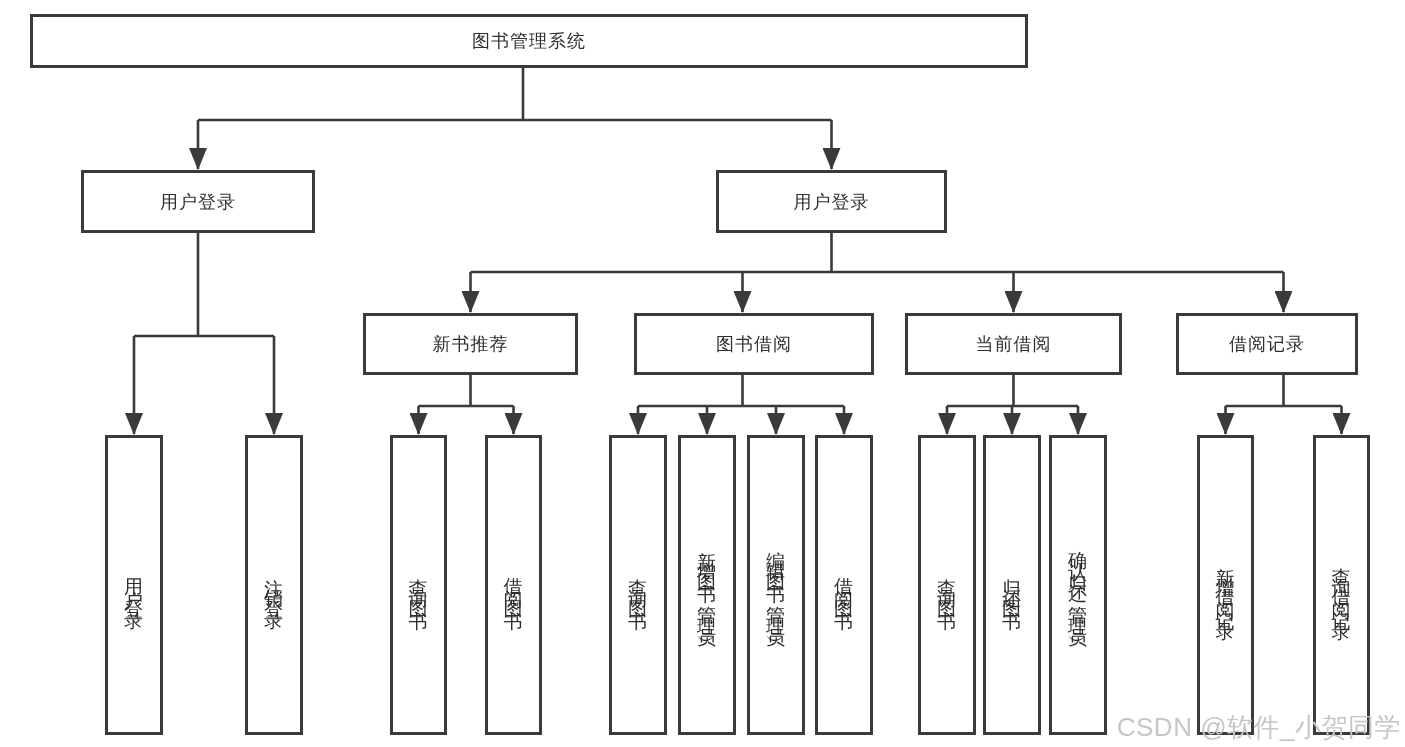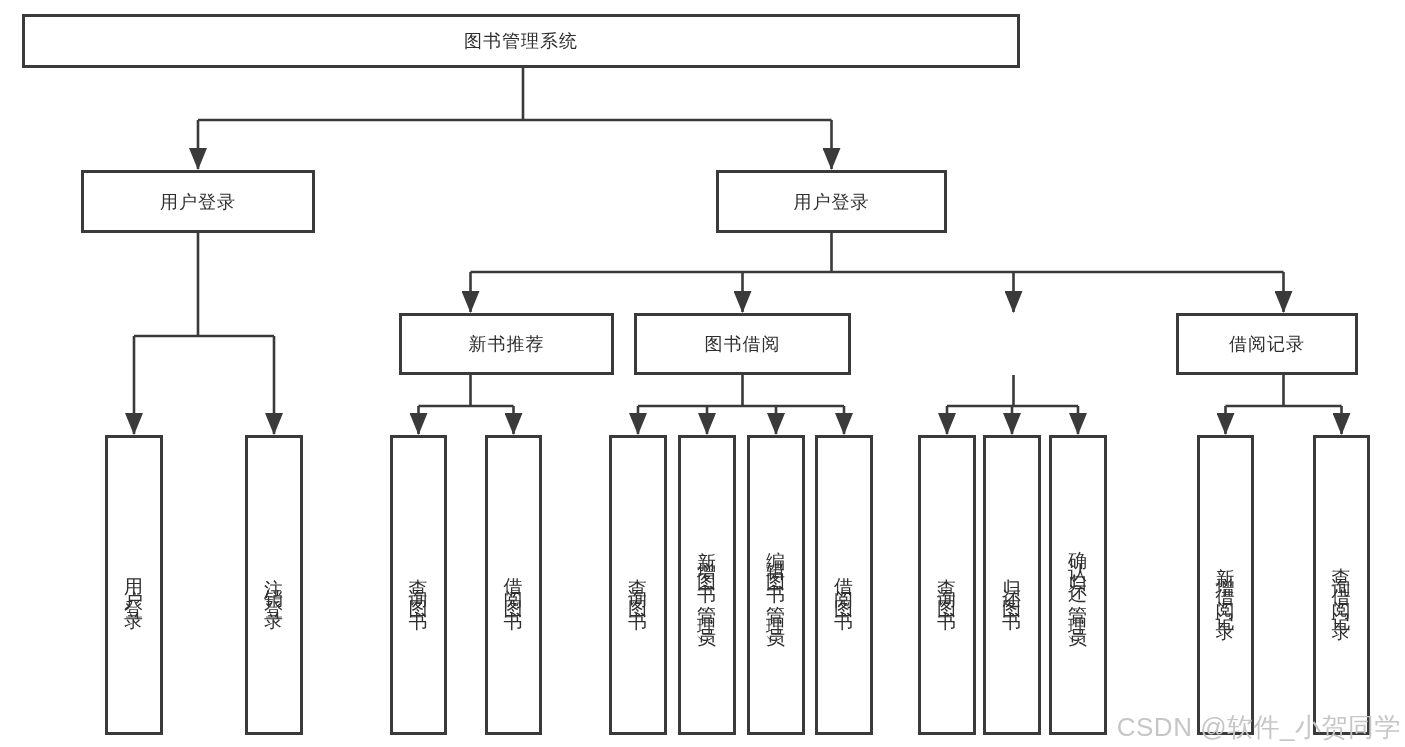--- a/index.html
+++ b/index.html
@@ -18,26 +18,26 @@
     box-sizing:border-box;
     background:#ffffff;
     border:3px solid #3a3a3a;
     display:flex;align-items:center;justify-content:center;
     color:#2e2e2e;
     font-size:18px;
     letter-spacing:1px;
     white-space:nowrap;
     z-index:2;
   }
-  .root{left:22px;top:14px;width:998px;height:54px;}
+  .root{left:30px;top:14px;width:998px;height:54px;}
   .l2a{left:81px;top:170px;width:234px;height:63px;}
   .l2b{left:716px;top:170px;width:231px;height:63px;}
   .l3{top:313px;height:62px;}
-  .l3a{left:363px;width:215px;margin-left:36px;}
-  .l3b{left:634px;width:217px;}
+  .l3a{left:363px;width:215px;}
+  .l3b{left:634px;width:240px;}
   .l3c{left:905px;width:217px;}
   .l3d{left:1176px;width:182px;}
   .leaf{
     top:435px;height:300px;
     writing-mode:vertical-rl;
     text-orientation:mixed;
     font-size:19px;
     letter-spacing:11px;
     line-height:1;
     white-space:nowrap;
@@ -126,20 +126,21 @@
     </g>
   </svg>
 
   <div class="box root">图书管理系统</div>
 
   <div class="box l2a">用户登录</div>
   <div class="box l2b">用户登录</div>
 
   <div class="box l3 l3a">新书推荐</div>
   <div class="box l3 l3b">图书借阅</div>
+  <div class="box l3 l3c">当前借阅</div>
   <div class="box l3 l3d">借阅记录</div>
 
   <div class="box leaf lf1">用户登录</div>
   <div class="box leaf lf2">注销登录</div>
 
   <div class="box leaf lf3">查询图书</div>
   <div class="box leaf lf4">借阅图书</div>
 
   <div class="box leaf lf5">查询图书</div>
   <div class="box leaf lf6">新增图书（管理员）</div>

